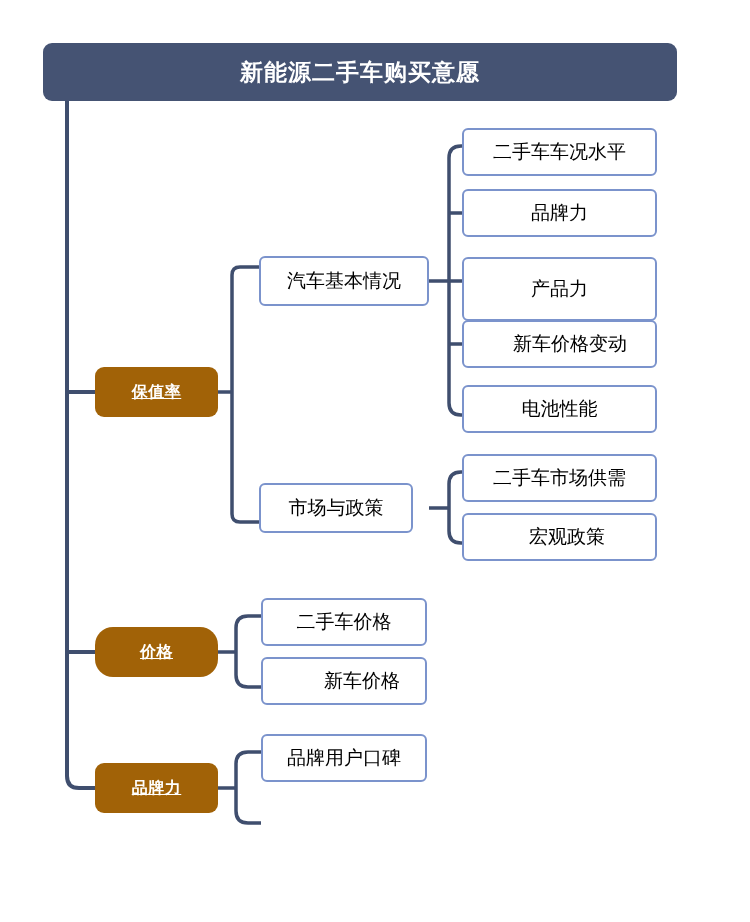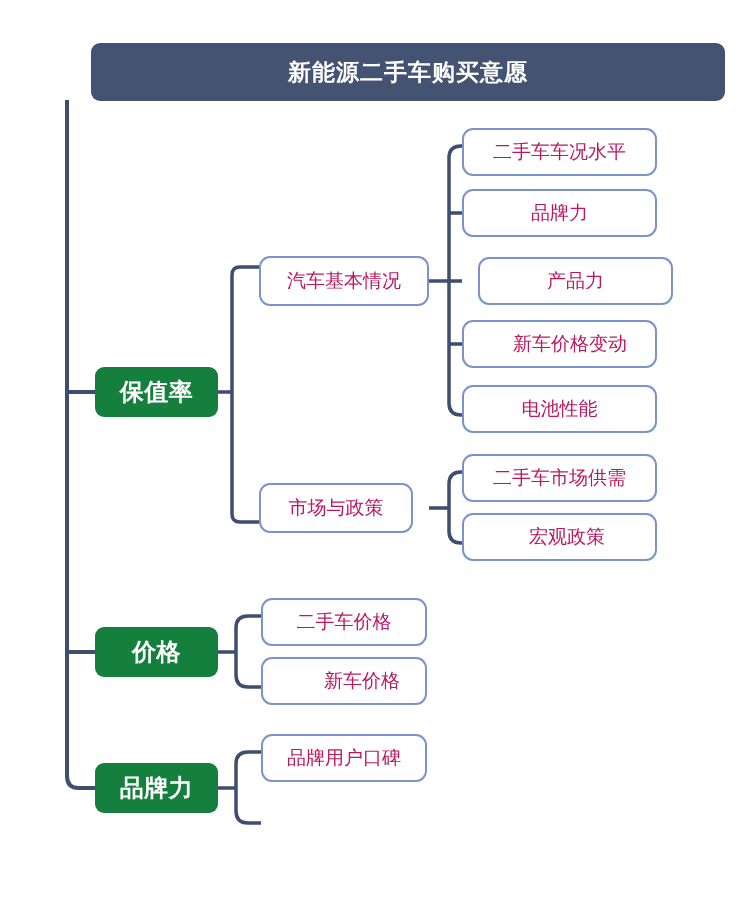--- a/index.html
+++ b/index.html
@@ -38,39 +38,39 @@
     white-space: nowrap;
   }
   
   .node-root {
     background: #455373;
     color: #ffffff;
     font-size: 23px;
     font-weight: bold;
     border-radius: 9px;
     letter-spacing: 1px;
-    margin-left: 48px;
   }
   
   .node-l1 {
-    background: #15803d;
+    background: #a16207;
     color: #ffffff;
-    font-size: 24px;
+    font-size: 16px;
     font-weight: bold;
     border-radius: 9px;
     letter-spacing: 0.5px;
+    text-decoration: underline;
   }
   
   .node-box {
     background: #ffffff;
-    color: #be185d;
+    color: #000000;
     font-size: 19px;
     font-weight: normal;
     border: 2px solid #7B93CC;
-    border-radius: 11px;
+    border-radius: 6px;
   }
 </style>
 </head>
 <body>
 
 <div id="canvas">
 
   <svg id="connectors" viewBox="0 0 750 922" xmlns="http://www.w3.org/2000/svg">
     <g fill="none" stroke="#3F4E6E" stroke-width="4" stroke-linecap="butt">
 
@@ -115,21 +115,21 @@
   </svg>
 
   <div class="node node-root" style="left:43px; top:43px; width:634px; height:58px;">
     <span>新能源二手车购买意愿</span>
   </div>
 
   <div class="node node-l1" style="left:95px; top:367px; width:123px; height:50px;">
     <span>保值率</span>
   </div>
 
-  <div class="node node-l1" style="left:95px; top:627px; width:123px; height:50px;">
+  <div class="node node-l1" style="left:95px; top:627px; width:123px; height:50px;border-radius:18px;">
     <span>价格</span>
   </div>
 
   <div class="node node-l1" style="left:95px; top:763px; width:123px; height:50px;">
     <span>品牌力</span>
   </div>
 
   <div class="node node-box" style="left:259px; top:256px; width:170px; height:50px;">
     <span>汽车基本情况</span>
   </div>
@@ -139,21 +139,21 @@
   </div>
 
   <div class="node node-box" style="left:462px; top:128px; width:195px; height:48px;">
     <span>二手车车况水平</span>
   </div>
 
   <div class="node node-box" style="left:462px; top:189px; width:195px; height:48px;">
     <span>品牌力</span>
   </div>
 
-  <div class="node node-box" style="left:478px; top:257px; width:195px; height:48px;">
+  <div class="node node-box" style="left:462px; top:257px; width:195px; height:64px;">
     <span>产品力</span>
   </div>
 
   <div class="node node-box" style="left:462px; top:320px; width:195px; height:48px;padding-left:21px;">
     <span>新车价格变动</span>
   </div>
 
   <div class="node node-box" style="left:462px; top:385px; width:195px; height:48px;">
     <span>电池性能</span>
   </div>

